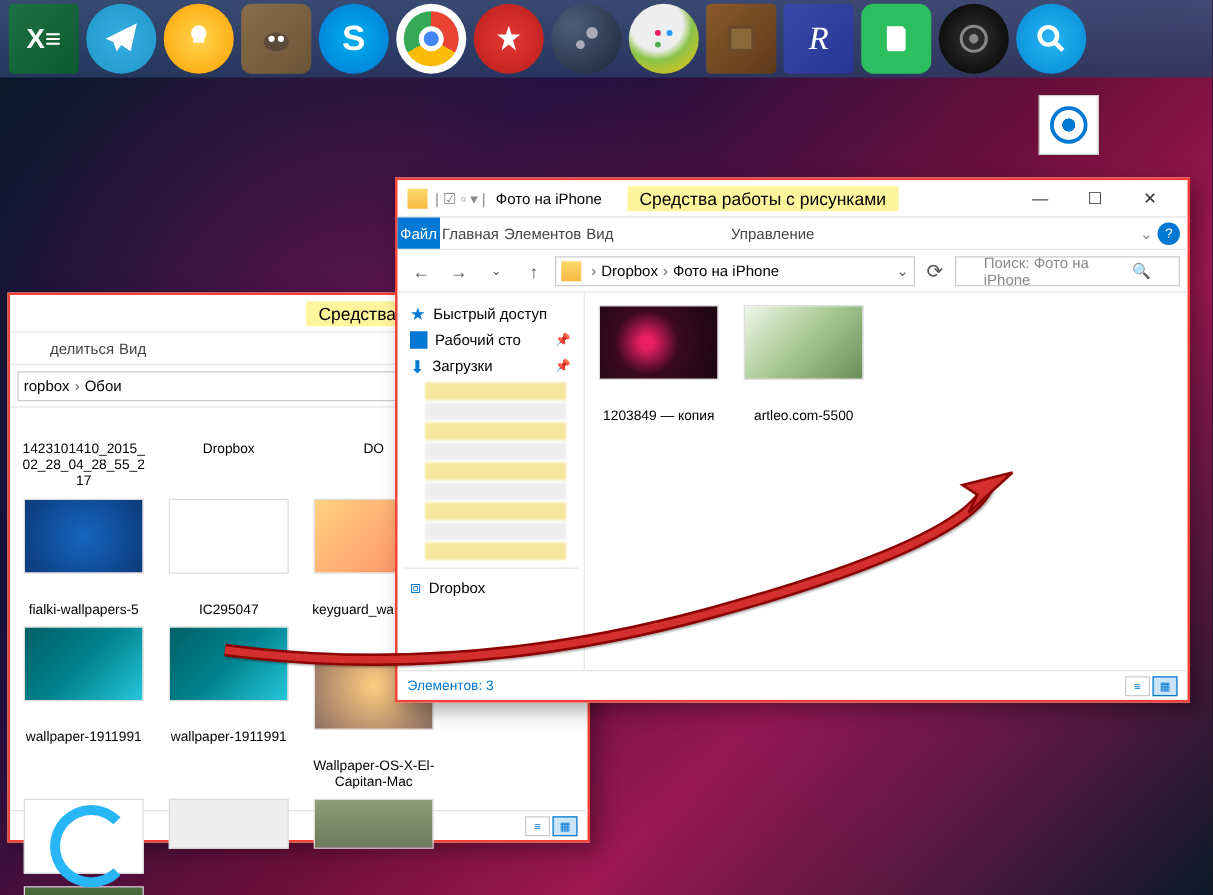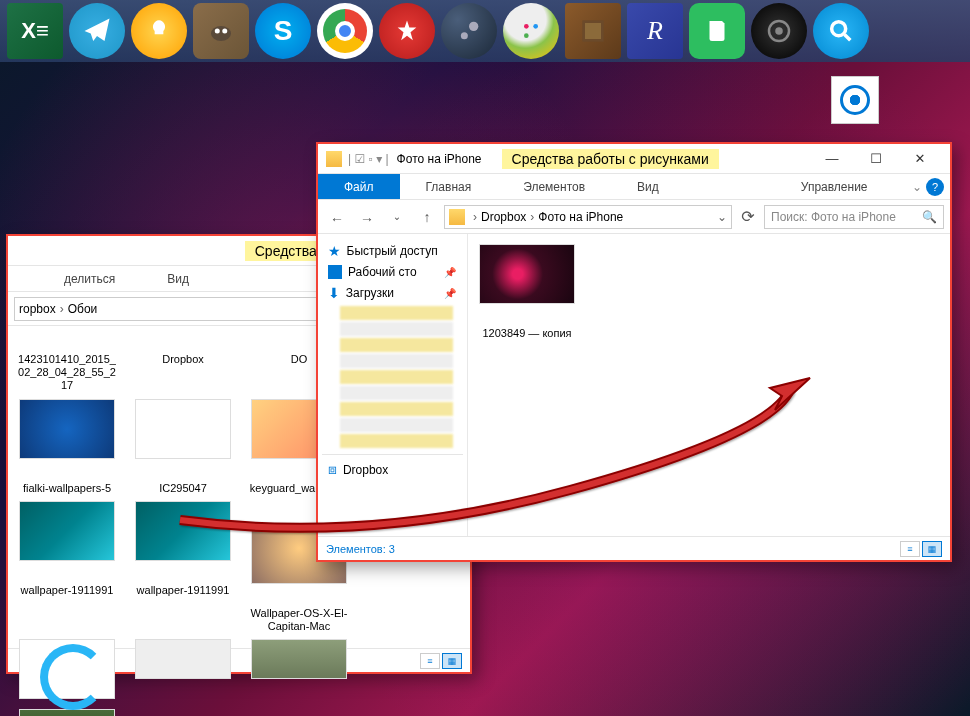--- a/index.html
+++ b/index.html
@@ -71,38 +71,38 @@
   border-bottom:1px solid #e5e5e5;
 }
 .titlebar .ti-folder { width:16px; height:16px; background:linear-gradient(#ffd86b,#f5b942); margin-right:6px; }
 .titlebar .tb-tools { background:#fff59d; padding:2px 10px; margin-left:20px; font-size:14px; }
 .titlebar .spacer { flex:1; }
 .winbtn { width:44px; height:28px; display:flex; align-items:center; justify-content:center; font-size:13px; color:#333; }
 
 .ribbon {
   height: 26px; display:flex; align-items:stretch; font-size:12px; border-bottom:1px solid #e5e5e5;
 }
-.ribbon-tab { padding:4px 26px; display:flex; align-items:center; color:#444; }
+.ribbon-tab { padding:4px 2px; display:flex; align-items:center; color:#444; }
 .ribbon-tab.file { background:#0078d4; color:#fff; }
 .ribbon-tab.manage { margin-left:auto; }
 .ribbon .help { width:18px; height:18px; border-radius:50%; background:#0078d4; color:#fff; font-size:11px; display:flex; align-items:center; justify-content:center; margin:4px 6px 0 auto; }
 
 .addrbar {
   height: 34px; display:flex; align-items:center; padding:0 6px; gap:4px; border-bottom:1px solid #e5e5e5;
 }
 .navbtn { width:26px; height:26px; display:flex; align-items:center; justify-content:center; color:#555; font-size:14px; }
 .crumb-box {
   flex:1; height:24px; border:1px solid #ccc; display:flex; align-items:center; padding:0 4px; font-size:12px;
 }
 .crumb-box .cf { width:16px; height:16px; background:linear-gradient(#ffd86b,#f5b942); margin-right:4px; }
 .crumb-box .sep { margin:0 4px; color:#666; }
 .crumb-box .dd { margin-left:auto; color:#666; }
 .refresh { width:24px; height:24px; display:flex; align-items:center; justify-content:center; color:#555; }
 .search-box {
-  width:180px; height:24px; border:1px solid #ccc; display:flex; align-items:center; padding:0 6px; font-size:12px; color:#888;
+  width:180px; height:24px; border:1px solid #ccc; display:flex; align-items:center; padding:0 22px; font-size:12px; color:#888;
 }
 .search-box .sicon { margin-left:auto; color:#888; }
 
 .win-body { display:flex; height: calc(100% - 30px - 26px - 34px - 24px); }
 .navpane {
   width:150px; border-right:1px solid #e8e8e8; padding:6px 4px; font-size:12px; overflow:hidden;
 }
 .nav-item { display:flex; align-items:center; padding:3px 6px; gap:6px; }
 .nav-item .ni { width:14px; height:14px; }
 .ni-star { color:#0078d4; font-size:14px; }
@@ -376,20 +376,24 @@
       <div class="nav-item nav-dropbox">
           <span class="ni-db">⧈</span>
           <span>Dropbox</span>
         </div>
     </div>
     <div class="content">
       <div class="thumb">
           <div class="tim t1"></div>
           <div class="cap">1203849 — копия</div>
         </div>
+      <div class="thumb">
+          <div class="tim t2"></div>
+          <div class="cap">artleo.com-5500</div>
+        </div>
     </div>
   </div>
   <div class="statusbar">
     <span>Элементов: 3</span>
     <div class="viewbtns">
       <div class="vb">≡</div>
       <div class="vb active">▦</div>
     </div>
   </div>
 </div>

